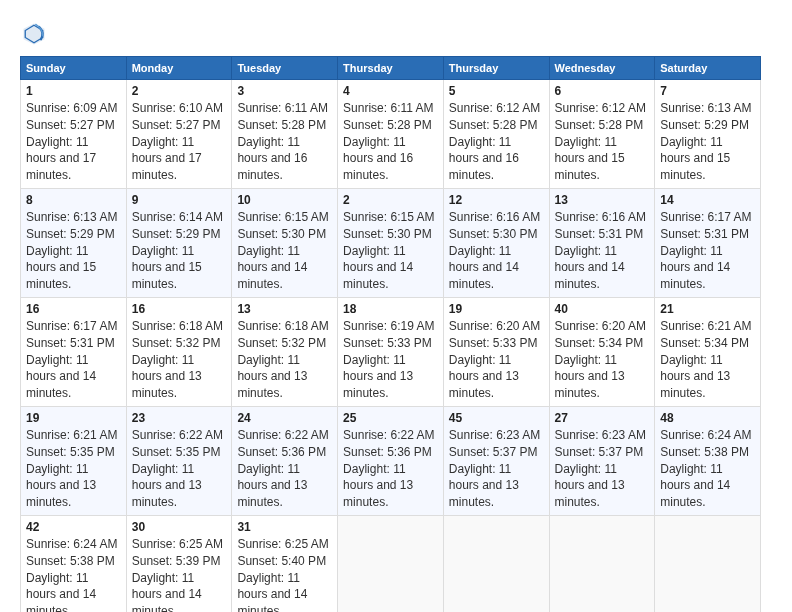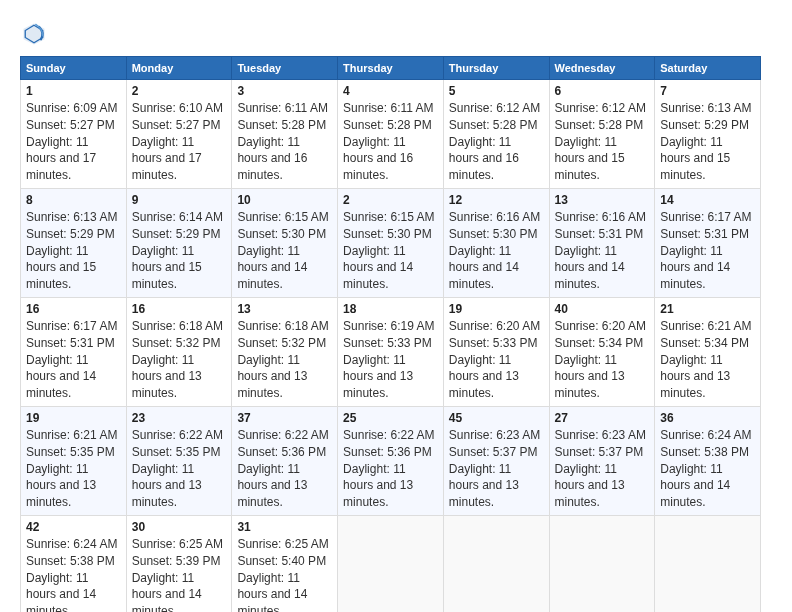--- a/index.html
+++ b/index.html
@@ -240,37 +240,37 @@
         <tr class="row-even">
           <td>
             <span class="day-num">19</span>
             <div class="day-detail">Sunrise: 6:21 AM<br>Sunset: 5:35 PM<br>Daylight: 11 hours and 13 minutes.</div>
           </td>
           <td>
             <span class="day-num">23</span>
             <div class="day-detail">Sunrise: 6:22 AM<br>Sunset: 5:35 PM<br>Daylight: 11 hours and 13 minutes.</div>
           </td>
           <td>
-            <span class="day-num">37</span>
+            <span class="day-num">24</span>
             <div class="day-detail">Sunrise: 6:22 AM<br>Sunset: 5:36 PM<br>Daylight: 11 hours and 13 minutes.</div>
           </td>
           <td>
             <span class="day-num">25</span>
             <div class="day-detail">Sunrise: 6:22 AM<br>Sunset: 5:36 PM<br>Daylight: 11 hours and 13 minutes.</div>
           </td>
           <td>
             <span class="day-num">45</span>
             <div class="day-detail">Sunrise: 6:23 AM<br>Sunset: 5:37 PM<br>Daylight: 11 hours and 13 minutes.</div>
           </td>
           <td>
             <span class="day-num">27</span>
             <div class="day-detail">Sunrise: 6:23 AM<br>Sunset: 5:37 PM<br>Daylight: 11 hours and 13 minutes.</div>
           </td>
           <td>
-            <span class="day-num">36</span>
+            <span class="day-num">48</span>
             <div class="day-detail">Sunrise: 6:24 AM<br>Sunset: 5:38 PM<br>Daylight: 11 hours and 14 minutes.</div>
           </td>
         </tr>
         <tr class="row-odd">
           <td>
             <span class="day-num">42</span>
             <div class="day-detail">Sunrise: 6:24 AM<br>Sunset: 5:38 PM<br>Daylight: 11 hours and 14 minutes.</div>
           </td>
           <td>
             <span class="day-num">30</span>

